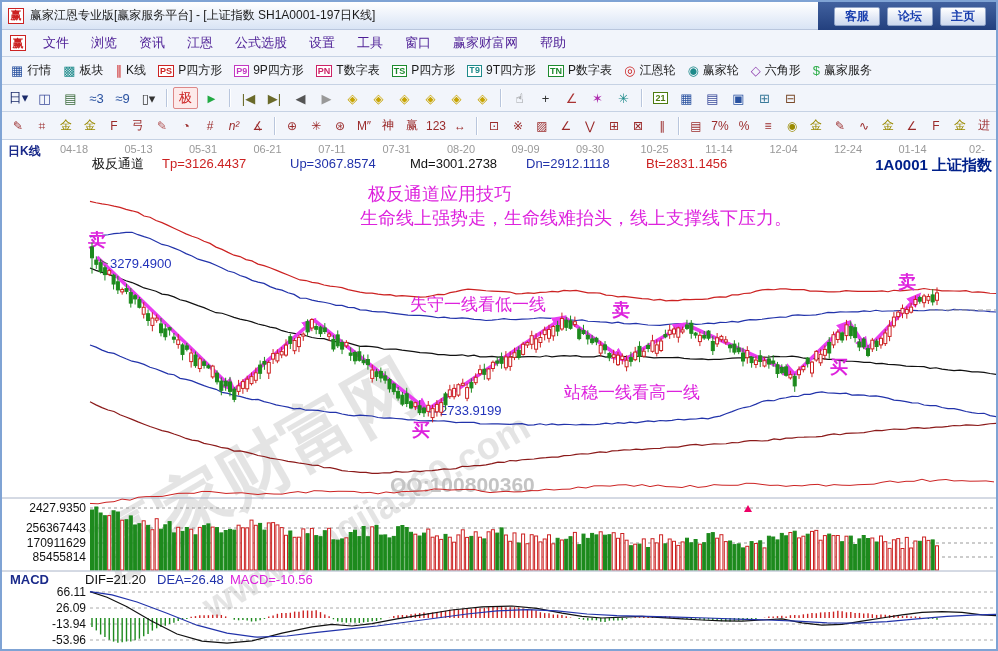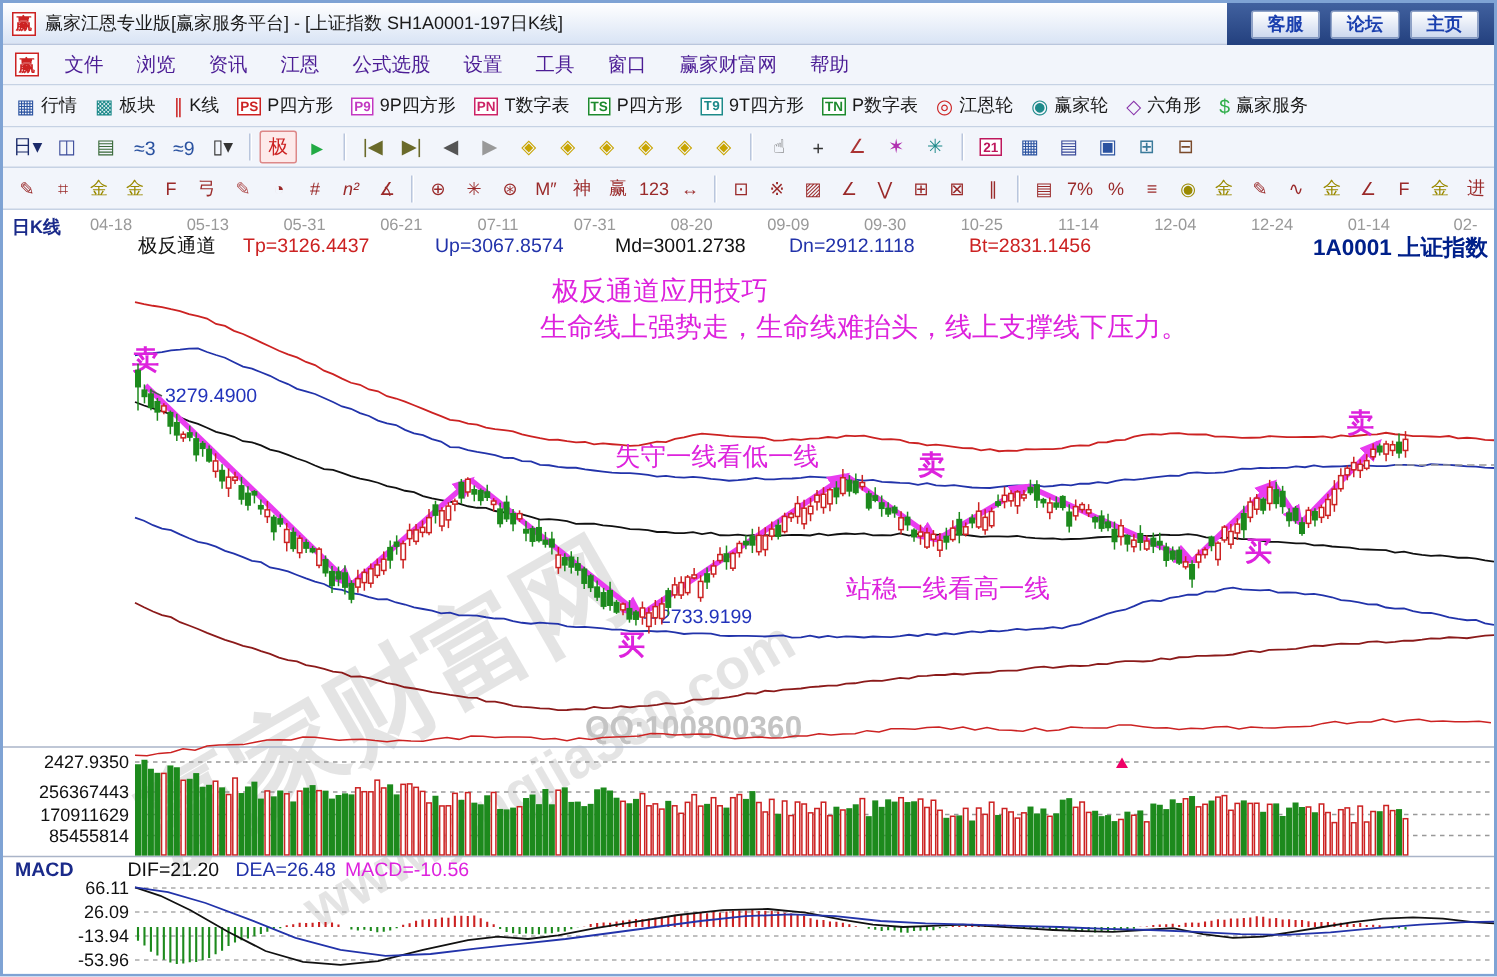--- a/index.html
+++ b/index.html
@@ -139,21 +139,21 @@
       <div class="t2btn" style="color: rgb(200, 164, 0);">◈</div>
       <div class="t2btn" style="color: rgb(200, 164, 0);">◈</div>
       <div class="t2btn" style="color: rgb(200, 164, 0);">◈</div>
       <div class="sep"></div>
       <div class="t2btn" style="color: rgb(85, 85, 85);">☝</div>
       <div class="t2btn" style="color: rgb(51, 51, 51);">+</div>
       <div class="t2btn" style="color: rgb(170, 51, 51);">∠</div>
       <div class="t2btn" style="color: rgb(176, 48, 176);">✶</div>
       <div class="t2btn" style="color: rgb(29, 138, 138);">✳</div>
       <div class="sep"></div>
-      <div class="t2btn" style="color: #be185d; justify-content: center;">
+      <div class="t2btn" style="color: #4d7c0f; justify-content: center;">
         <span class="iconbox">21</span>
       </div>
       <div class="t2btn" style="color: rgb(42, 82, 160);">▦</div>
       <div class="t2btn" style="color: rgb(58, 74, 154);">▤</div>
       <div class="t2btn" style="color: rgb(42, 82, 160);">▣</div>
       <div class="t2btn" style="color: rgb(58, 122, 154);">⊞</div>
       <div class="t2btn" style="color: rgb(122, 74, 42);">⊟</div>
     </div>
   <div class="toolbar tb3" id="toolbar3">
       <div class="t3btn" style="color: rgb(154, 42, 42);">✎</div>

